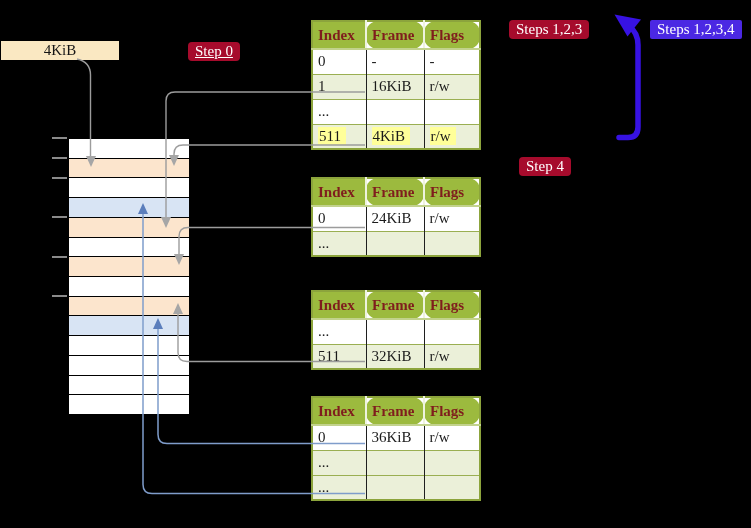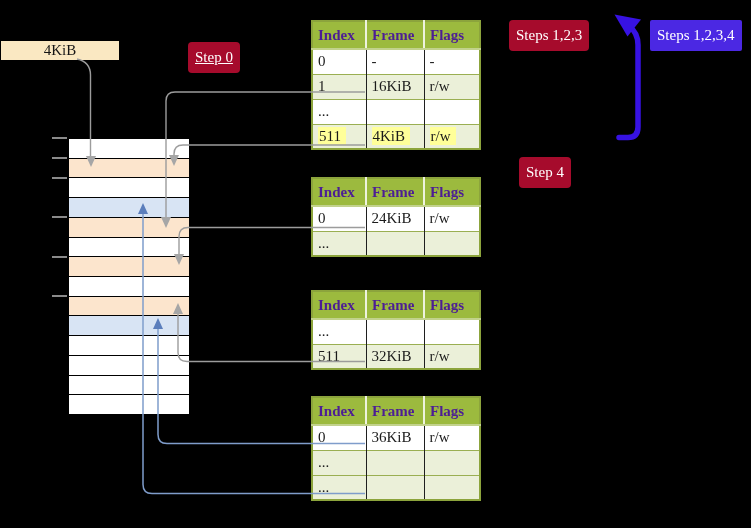--- a/index.html
+++ b/index.html
@@ -3,21 +3,21 @@
 <meta charset="utf-8">
 <style>
   html,body{margin:0;padding:0;background:#000;}
   .stage{
     position:relative;width:751px;height:528px;background:#000;overflow:hidden;
     font-family:"Liberation Serif","DejaVu Serif",serif;
   }
   
   .badge{
     position:absolute;color:#fff;font-size:15px;line-height:17px;
-    padding:7px 7px;border-radius:4px;white-space:nowrap;
+    padding:1px 7px;border-radius:4px;white-space:nowrap;
   }
   #badge-step0   {left:188px;top:42px;background:var(--accent-red);text-decoration:underline;}
   #badge-steps123{left:509px;top:20px;background:var(--accent-red);}
   #badge-steps1234{left:650px;top:20px;background:var(--accent-blue);border-radius:2px;}
   #badge-step4   {left:519px;top:157px;background:var(--accent-red);}
   #size-label{
     position:absolute;left:1px;top:41px;width:118px;height:19px;
     background:var(--label-cream);color:#151515;font-size:15px;
     text-align:center;line-height:19px;
   }
@@ -32,25 +32,25 @@
   .mrow.orange{background:var(--frame-orange);}
   .mrow.blue{background:var(--page-blue);}
   .tick{position:absolute;left:52px;width:15px;height:2px;background:#8a8a8a;}
   
   .ptable{
     position:absolute;left:311px;border-collapse:collapse;background:#fff;
     border:2px solid var(--table-border);table-layout:fixed;
   }
   #table-0{top:20px;} #table-1{top:177px;} #table-2{top:290px;} #table-3{top:396px;}
   .ptable th{
-    background:var(--header-green);color:#4c1d95;font-weight:bold;font-size:15px;
+    background:var(--header-green);color:#7f1d1d;font-weight:bold;font-size:15px;
     text-align:left;padding:3px 0 3px 5px;height:20px;
     border-bottom:2px solid #c2d28c;
   }
-  .ptable th+th{border-left:2px solid #eef3de;}
+  .ptable th+th{border-left:2px solid #eef3de;border-radius:12px;}
   .ptable td{
     font-size:15px;color:#1a1a1a;height:25px;box-sizing:border-box;
     padding:0 0 0 5px;vertical-align:middle;overflow:hidden;white-space:nowrap;
   }
   .ptable td+td{border-left:1.5px solid #1f1f1f;}
   .ptable tbody tr+tr td{border-top:1px solid #9aaf52;}
   .ptable tr.shaded td{background:var(--row-green);}
   .hl{background:var(--highlight-yellow);padding:1px 5px 1px 1px;}
   
   .overlay{position:absolute;left:0;top:0;z-index:9;pointer-events:none;}

